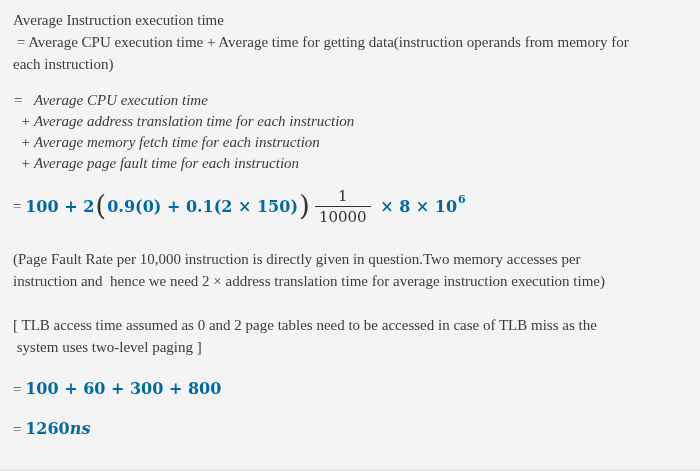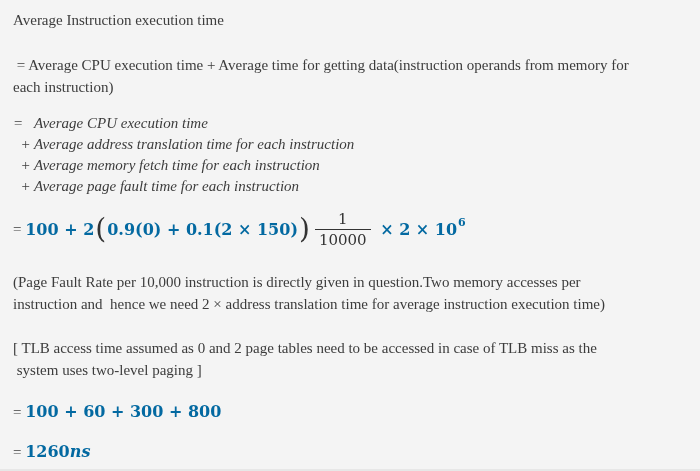--- a/index.html
+++ b/index.html
@@ -19,21 +19,21 @@
     padding: 9px 8px 0 13px;
     box-sizing: border-box;
   }
   .txt {
     font-size: 15px;
     line-height: 22px;
     margin: 0;
     white-space: pre;
   }
   .tight { line-height: 21px; }
-  .def      { margin-top: 23px; }
+  .def      { }
   .comp     { margin-top: 15px; font-style: italic; }
   .note1    { margin-top: 17px; }
   .note2    { margin-top: 22px; }
   .sumline  { margin-top: 20px; }
   .resline  { margin-top: 18px; }
 
   
   .m {
     font-family: "DejaVu Serif", serif;
     font-size: 16px;
@@ -108,21 +108,21 @@
   <div class="formula">
     <span class="eq">= </span>
     <span class="m">100 + 2</span>
     <span class="bigp">(</span>
     <span class="m">0.9(0) + 0.1(2 × 150)</span>
     <span class="bigp">)</span>
     <span class="frac">
       <span class="num">1</span>
       <span class="den">10000</span>
     </span>
-    <span class="m"> × 2 × 10</span>
+    <span class="m"> × 8 × 10</span>
     <span class="m sup">6</span>
   </div>
 
   <p class="txt note1">(Page Fault Rate per 10,000 instruction is directly given in question.Two memory accesses per
 instruction and  hence we need 2 × address translation time for average instruction execution time)</p>
 
   <p class="txt note2">[ TLB access time assumed as 0 and 2 page tables need to be accessed in case of TLB miss as the
  system uses two-level paging ]</p>
 
   <p class="txt sumline"><span class="eq">= </span><span class="m">100 + 60 + 300 + 800</span></p>

